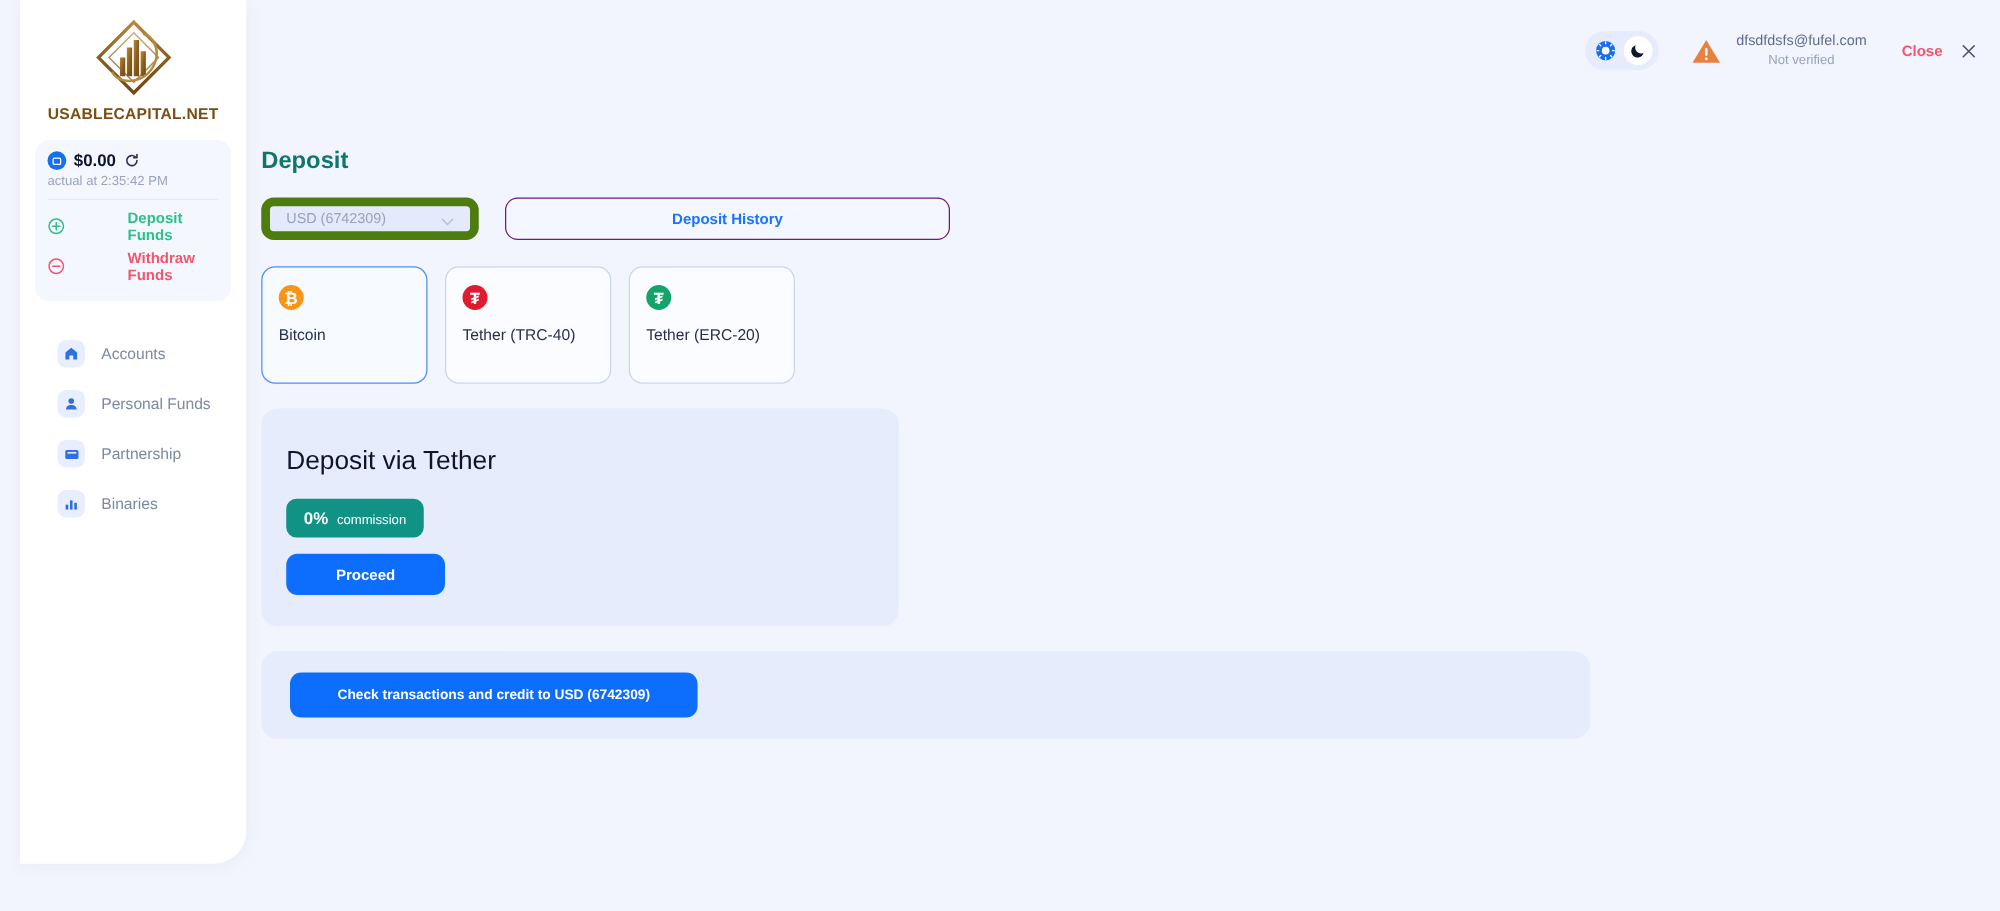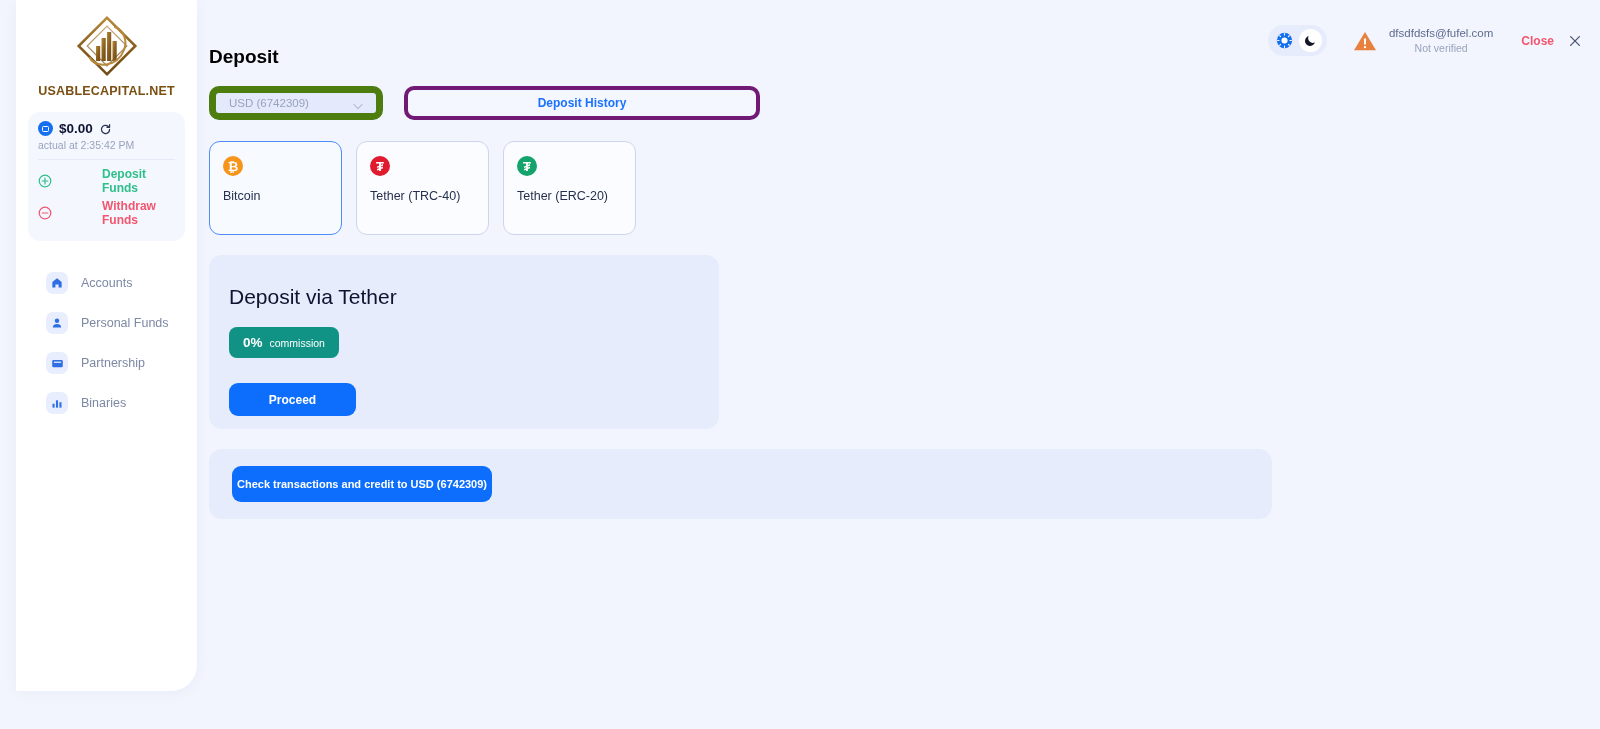--- a/index.html
+++ b/index.html
@@ -80,35 +80,35 @@
   .warn-ic { width: 24px; height: 22px; margin-right: 12px; }
   .acct { text-align: center; margin-right: 28px; }
   .acct-email { font-size: 11.5px; color: #5d6casa; color:#5d6c8f; }
   .acct-status { font-size: 10.5px; color: #9aa3bd; margin-top: 3px; }
   .close-btn { font-size: 12px; font-weight: bold; color: #f2566f; cursor: pointer; margin-right: 14px; }
   .close-x { width: 14px; height: 14px; cursor: pointer; }
 
   
   .main { position: absolute; left: 209px; top: 0; right: 0; }
   .page-title {
-    margin-top: 46px; font-size: 19px; font-weight: bold; color: #000000;
+    margin-top: 118px; font-size: 19px; font-weight: bold; color: #0f766e;
   }
 
   .ctrl-row { display: flex; align-items: center; gap: 21px; margin-top: 18px; }
   .acct-select {
     width: 174px; height: 34px; border-radius: 10px;
     background: #e4eafb; border: 7px solid #4d7c0f;
     display: flex; align-items: center; justify-content: space-between;
     padding: 0 13px; cursor: pointer;
   }
   .acct-select span { font-size: 11.5px; color: #98a2bd; }
   .chev { width: 10px; height: 7px; }
   .hist-btn {
     width: 356px; height: 34px; border-radius: 10px;
-    background: #f4f7ff; border: 4px solid #701a75;
+    background: #f4f7ff; border: 1px solid #701a75;
     display: flex; align-items: center; justify-content: center;
     cursor: pointer;
   }
   .hist-btn span { font-size: 12px; font-weight: bold; color: #1a73ff; }
 
   .method-row { display: flex; gap: 14px; margin-top: 21px; }
   .method-card {
     width: 133px; height: 94px; border-radius: 11px;
     background: #fbfcff; border: 1px solid #ccd6ea;
     padding: 14px 13px 0 13px; cursor: pointer;
@@ -124,33 +124,33 @@
     padding: 30px 0 0 20px;
   }
   .dp-title { font-size: 21px; color: #0e1330; }
   .badge {
     margin-top: 18px; display: inline-flex; align-items: baseline; gap: 7px;
     background: #109285; border-radius: 8px; padding: 8px 14px;
   }
   .badge-pct { font-size: 13.5px; font-weight: bold; color: #fff; }
   .badge-txt { font-size: 10.5px; color: #ffffff; }
   .proceed {
-    display: block; margin-top: 25px;
+    display: block; margin-top: 13px;
     width: 127px; height: 33px; border-radius: 9px;
     background: #0d6efd; border: none; cursor: pointer;
     font-family: inherit; font-size: 12px; font-weight: bold; color: #fff;
   }
 
   .check-bar {
     margin-top: 20px; width: 1063px; height: 70px;
     background: #e6ecfb; border-radius: 13px;
     display: flex; align-items: center; padding-left: 23px;
   }
   .check-btn {
-    width: 260px; height: 36px; border-radius: 9px;
+    width: 326px; height: 36px; border-radius: 9px;
     background: #0d6efd; border: none; cursor: pointer;
     font-family: inherit; font-size: 11px; font-weight: bold; color: #fff;
   }
 </style>
 </head>
 <body>
 
 <div class="app">
 
   <aside class="sidebar">

